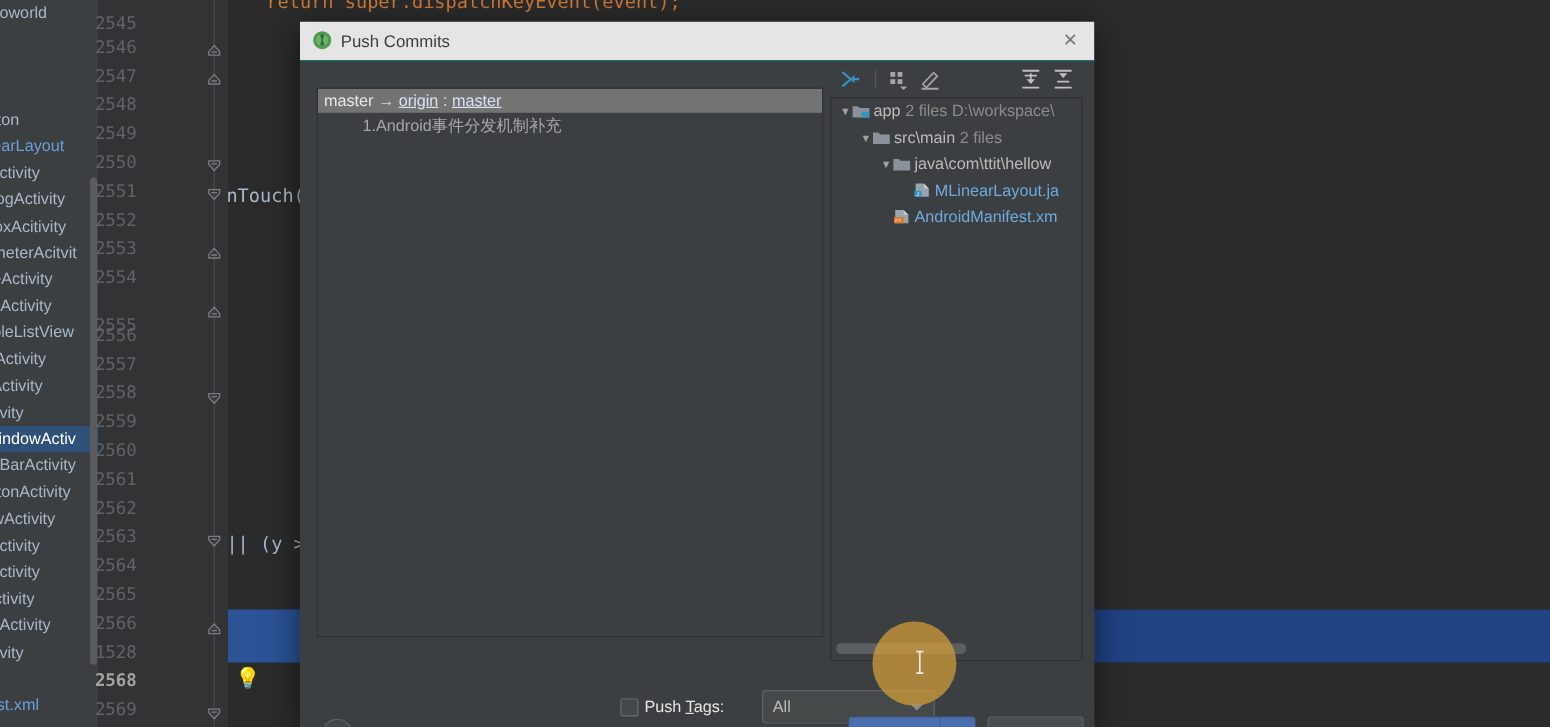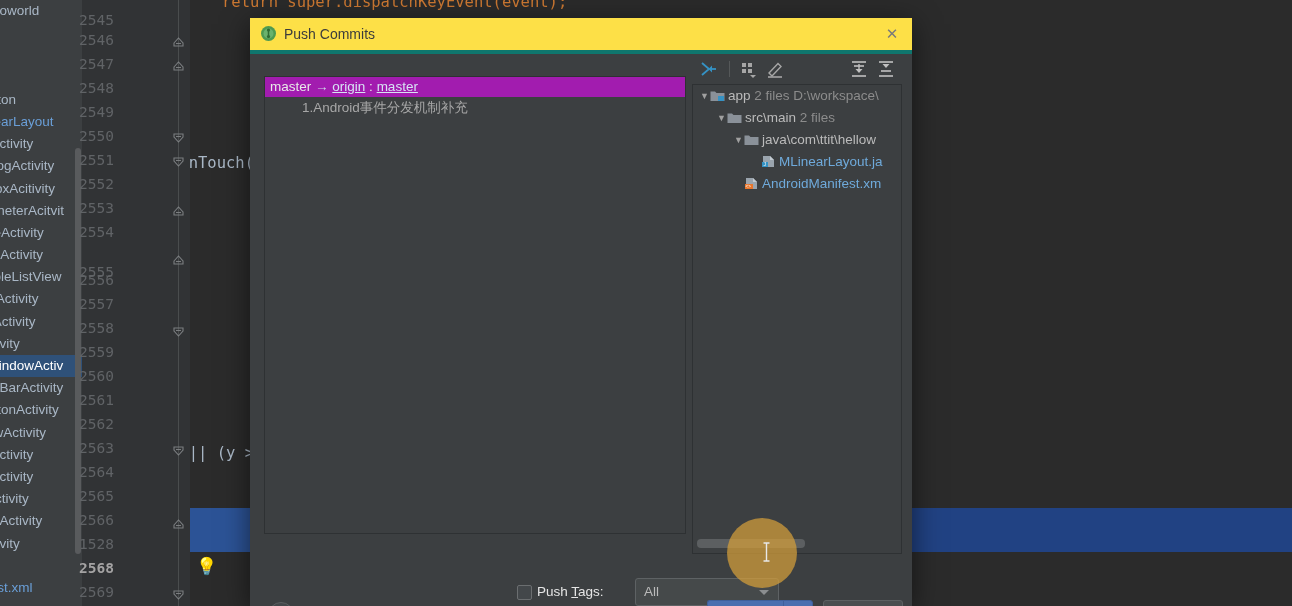--- a/index.html
+++ b/index.html
@@ -69,43 +69,43 @@
   .bulb{position:absolute;font-size:17px;line-height:1;}
 
   
   .dlg{
     position:absolute;left:250px;top:18px;width:662px;height:588px;
     background:#3c3f41;
     box-shadow:0 6px 26px rgba(0,0,0,.55);
     overflow:hidden;
   }
   .dlg-title{
-    height:32px;background:#fde047;position:relative;
-    border-bottom:4px solid #0f766e;
+    height:32px;background:#e5e5e5;position:relative;
+    border-bottom:1px solid #0f766e;
   }
   .dlg-ico{
     position:absolute;left:10px;top:7px;width:17px;height:17px;
   }
   .dlg-title-text{
     position:absolute;left:34px;top:0;height:32px;line-height:32px;
     font-size:14px;color:#3c3c3c;
   }
   .dlg-close{
     position:absolute;right:10px;top:6px;width:20px;height:20px;
     color:#7a7a7a;font-size:15px;line-height:20px;text-align:center;
     cursor:pointer;
   }
   .dlg-body{position:relative;height:556px;background:#3c3f41;}
 
   .commits-pane{
     position:absolute;left:14px;top:22px;width:420px;height:456px;
     background:#3c3f41;border:1px solid #2e3133;overflow:hidden;
   }
   .branch-row{
-    height:20px;line-height:20px;background:#a21caf;color:#e8e8e8;
+    height:20px;line-height:20px;background:#737373;color:#e8e8e8;
     font-size:13.5px;padding-left:5px;white-space:nowrap;
   }
   .branch-row .lnk{color:#d7e3f4;text-decoration:underline;}
   .branch-row .arrow{color:#cdd8e8;}
   .commit-row{
     height:22px;line-height:22px;font-size:13.5px;color:#a7a7a7;
     padding-left:37px;white-space:nowrap;
   }
 
   .files-pane{

